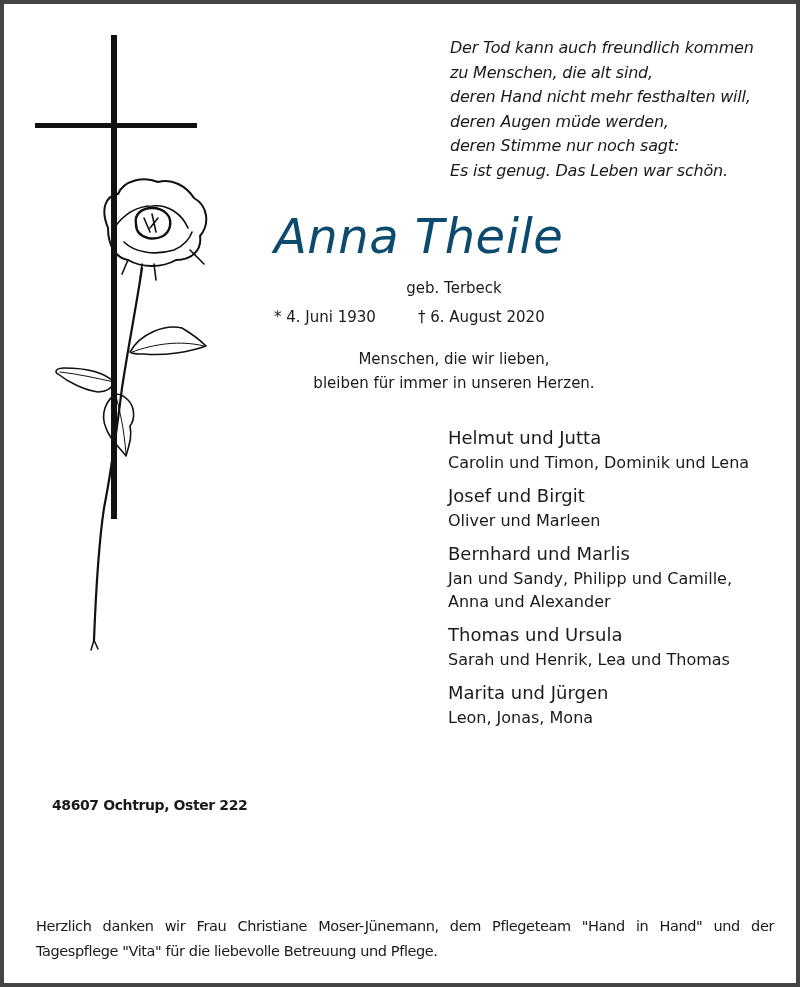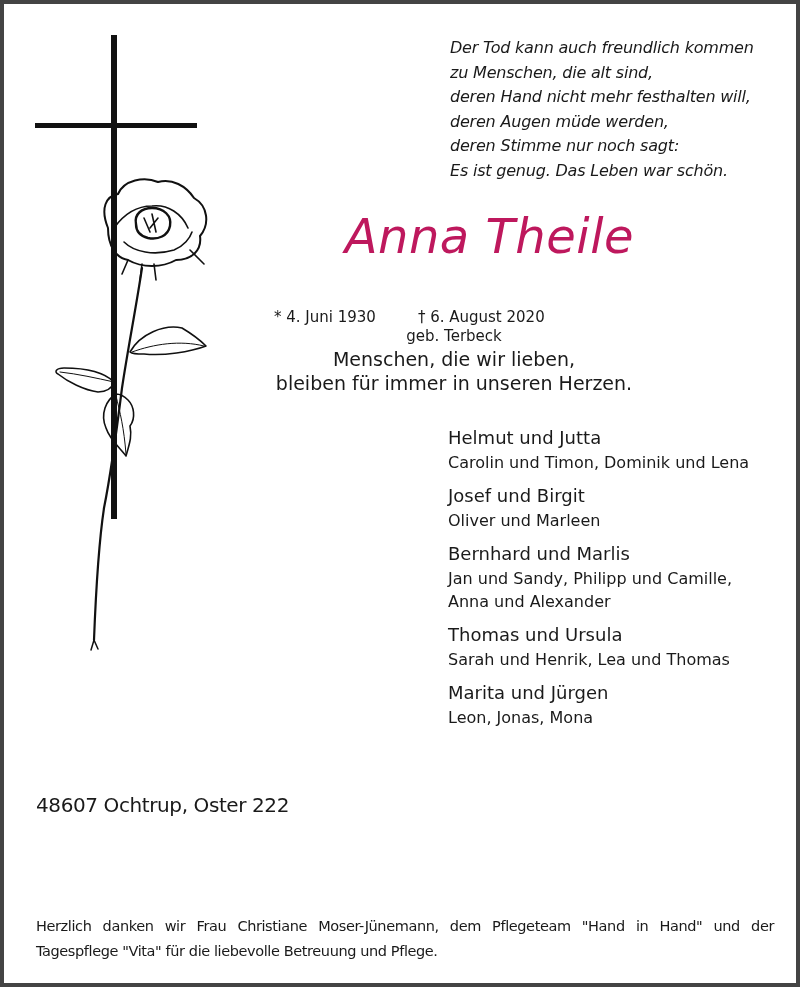--- a/index.html
+++ b/index.html
@@ -21,47 +21,47 @@
 
   .poem {
     position: absolute; left: 446px; top: 32px;
     font-style: italic; font-size: 16px; line-height: 24.5px;
     color: #1a1a1a; letter-spacing: -0.2px;
   }
   .poem div { white-space: nowrap; }
 
   .name {
     position: absolute; left: 270px; top: 202px; width: 360px;
-    text-align: right; font-style: italic;
-    font-size: 48px; line-height: 60px; letter-spacing: 0.5px; color: #be185d;
+    text-align: left; font-style: italic;
+    font-size: 48px; line-height: 60px; letter-spacing: 0.5px; color: #0c4a6e;
   }
   .maiden {
     position: absolute; left: 270px; top: 273px; width: 360px;
-    text-align: center; font-size: 15px; line-height: 22px; margin-top: 48px;
+    text-align: center; font-size: 15px; line-height: 22px;
   }
   .dates {
     position: absolute; left: 270px; top: 302px; width: 360px;
     font-size: 15px; line-height: 22px; white-space: nowrap;
   }
   .dates .gap { display: inline-block; width: 42px; }
   .quote {
     position: absolute; left: 270px; top: 343px; width: 360px;
-    text-align: center; font-size: 19px; line-height: 24px;
+    text-align: center; font-size: 15px; line-height: 24px;
   }
 
   .family {
     position: absolute; left: 444px; top: 421px; width: 340px;
   }
   .family .group { margin-bottom: 9px; }
   .family .head { font-size: 18px; line-height: 26px; white-space: nowrap; }
   .family .sub { font-size: 16px; line-height: 23px; white-space: nowrap; }
 
   .address {
-    position: absolute; left: 32px; top: 790px;
-    font-size: 20px; line-height: 22px; letter-spacing: -0.4px;
+    position: absolute; left: 48px; top: 790px;
+    font-size: 14px; line-height: 22px; letter-spacing: -0.4px; font-weight: bold;
   }
   .para {
     position: absolute; left: 32px; width: 738px;
     font-size: 14.5px; line-height: 24.5px; text-align: justify;
     letter-spacing: -0.4px;
   }
   .para1 { top: 825px; }
   .para2 { top: 910px; }
 </style>
 </head>

